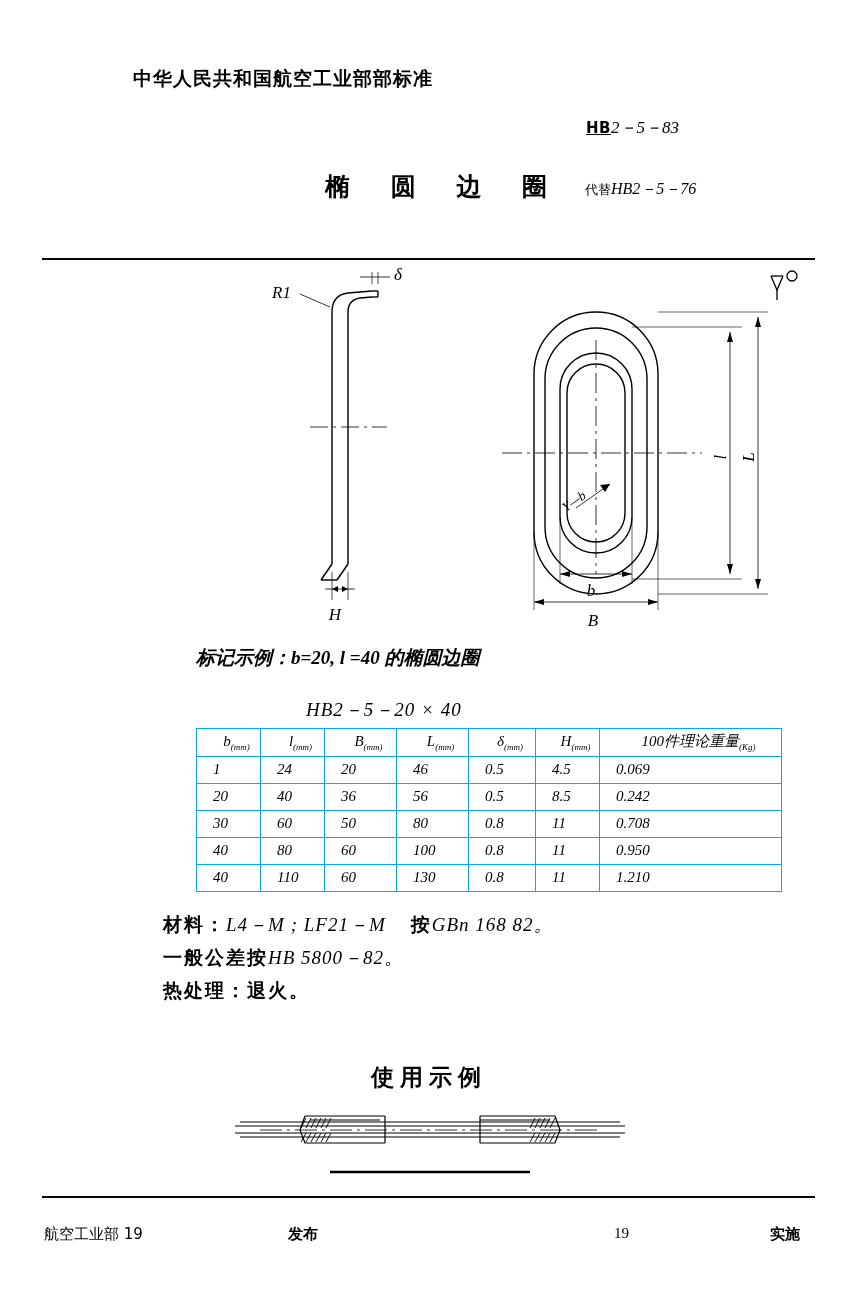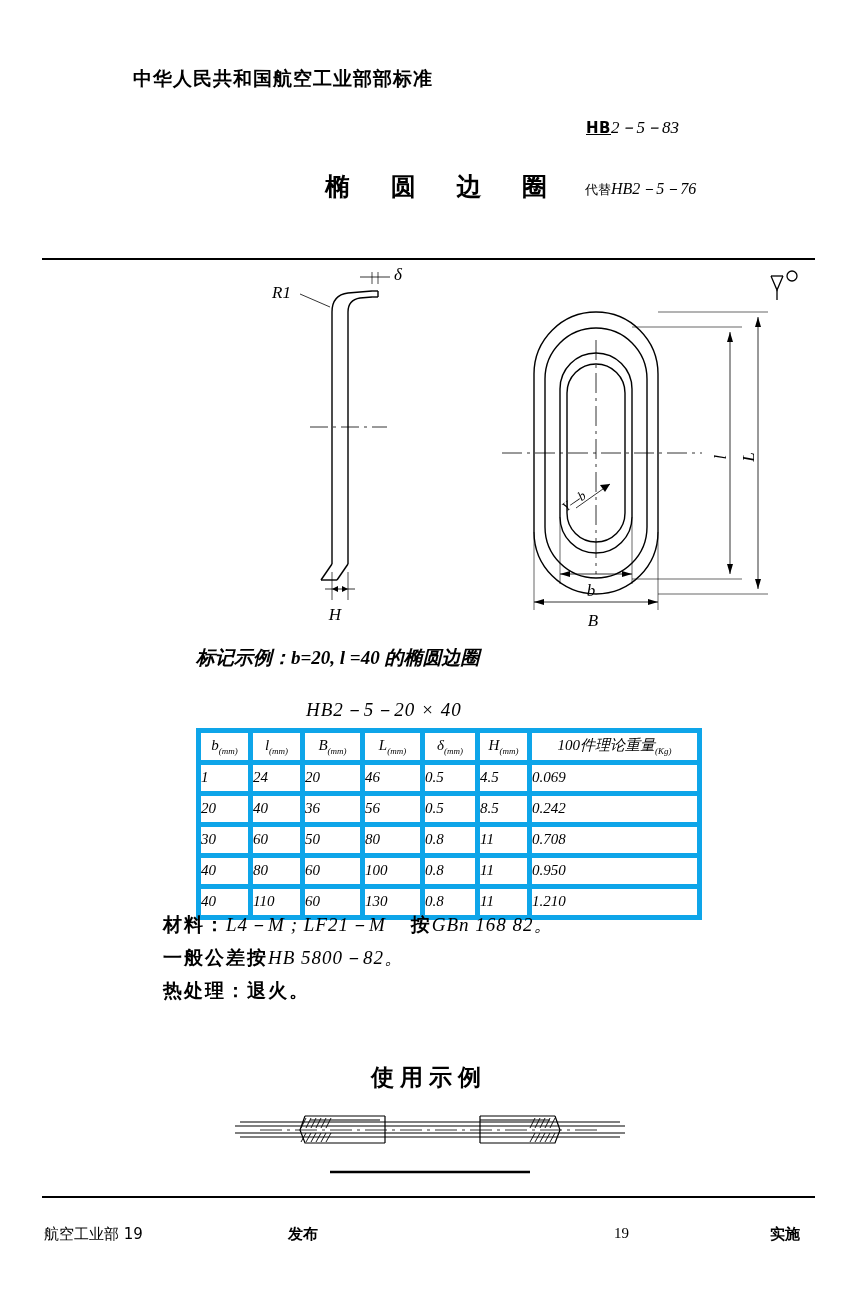--- a/index.html
+++ b/index.html
@@ -112,24 +112,24 @@
 
   
   .spec-table {
     position: absolute;
     left: 196px; top: 728px;
     border-collapse: collapse;
     font-style: italic;
     font-size: 15px;
   }
   .spec-table td, .spec-table th {
-    border: 5px solid #0ea5e9;
+    border: 1px solid #0ea5e9;
     font-weight: normal;
     font-style: italic;
-    padding: 2px 0 3px 0;
+    padding: 2px 0 3px 16px;
   }
   .spec-table th {
     height: 22px;
   }
   .spec-table td {
     height: 21px;
   }
   .col-b { width: 47px; }
   .col-l { width: 47px; }
   .col-B { width: 55px; }

